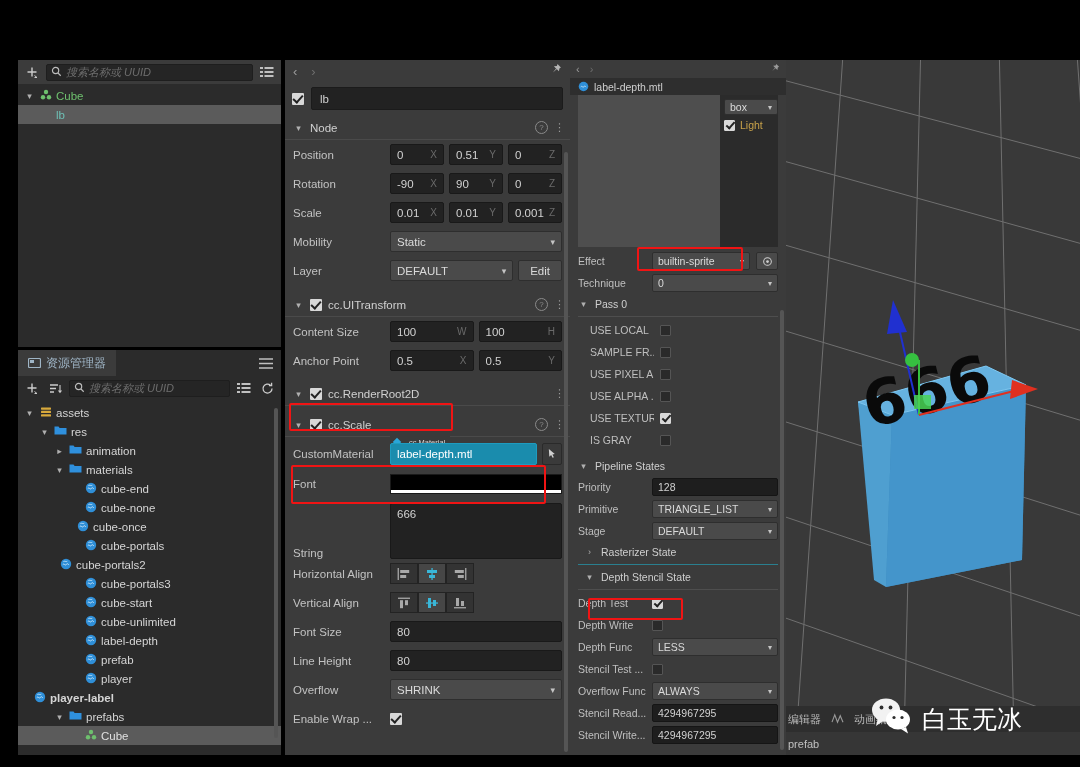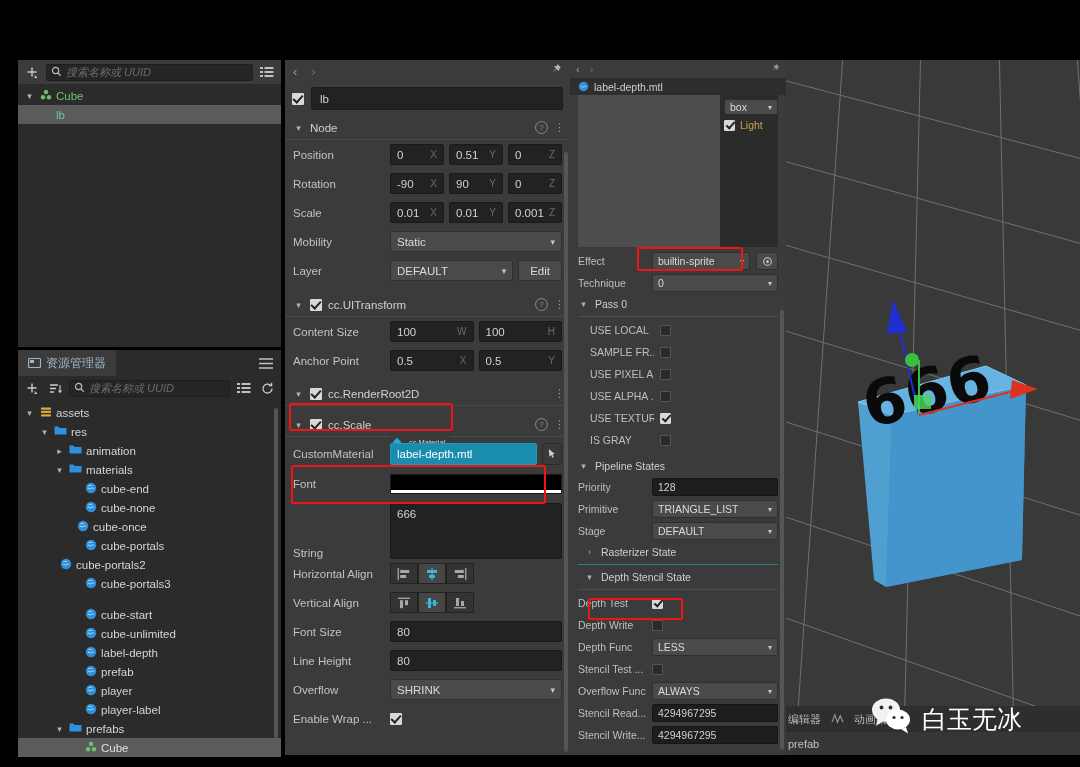--- a/index.html
+++ b/index.html
@@ -347,21 +347,21 @@
         </div>
         <div class="tree-row" style="padding-left: 51px;">
           <span class="arrow"></span>
           <span class="ico"><svg width="12" height="12" viewBox="0 0 12 12">
               <circle cx="6" cy="6" r="5.2" fill="#2f8fd8"></circle>
               <path d="M2.8 6.6c1.3-1.9 2.3 1.7 3.7-0.3 1-1.4 1.9 0.2 2.4 0.7" fill="none" stroke="#c6e4f8" stroke-width="1"></path>
               <path d="M3.4 3.6c1.2-1 2.6 0.6 3.9-0.4" fill="none" stroke="#c6e4f8" stroke-width="0.9"></path>
             </svg></span>
           <span style="color: rgb(213, 213, 213);">cube-portals3</span>
         </div>
-        <div class="tree-row" style="padding-left: 51px; margin-top: 12px;">
+        <div class="tree-row" style="padding-left: 51px;">
           <span class="arrow"></span>
           <span class="ico"><svg width="12" height="12" viewBox="0 0 12 12">
               <circle cx="6" cy="6" r="5.2" fill="#2f8fd8"></circle>
               <path d="M2.8 6.6c1.3-1.9 2.3 1.7 3.7-0.3 1-1.4 1.9 0.2 2.4 0.7" fill="none" stroke="#c6e4f8" stroke-width="1"></path>
               <path d="M3.4 3.6c1.2-1 2.6 0.6 3.9-0.4" fill="none" stroke="#c6e4f8" stroke-width="0.9"></path>
             </svg></span>
           <span style="color: rgb(213, 213, 213);">cube-start</span>
         </div>
         <div class="tree-row" style="padding-left: 51px;">
           <span class="arrow"></span>
@@ -392,21 +392,21 @@
         </div>
         <div class="tree-row" style="padding-left: 51px;">
           <span class="arrow"></span>
           <span class="ico"><svg width="12" height="12" viewBox="0 0 12 12">
               <circle cx="6" cy="6" r="5.2" fill="#2f8fd8"></circle>
               <path d="M2.8 6.6c1.3-1.9 2.3 1.7 3.7-0.3 1-1.4 1.9 0.2 2.4 0.7" fill="none" stroke="#c6e4f8" stroke-width="1"></path>
               <path d="M3.4 3.6c1.2-1 2.6 0.6 3.9-0.4" fill="none" stroke="#c6e4f8" stroke-width="0.9"></path>
             </svg></span>
           <span style="color: rgb(213, 213, 213);">player</span>
         </div>
-        <div class="tree-row" style="padding-left: 51px;">
+        <div class="tree-row" style=" font-weight: bold;">
           <span class="arrow"></span>
           <span class="ico"><svg width="12" height="12" viewBox="0 0 12 12">
               <circle cx="6" cy="6" r="5.2" fill="#2f8fd8"></circle>
               <path d="M2.8 6.6c1.3-1.9 2.3 1.7 3.7-0.3 1-1.4 1.9 0.2 2.4 0.7" fill="none" stroke="#c6e4f8" stroke-width="1"></path>
               <path d="M3.4 3.6c1.2-1 2.6 0.6 3.9-0.4" fill="none" stroke="#c6e4f8" stroke-width="0.9"></path>
             </svg></span>
           <span style="color: rgb(213, 213, 213);">player-label</span>
         </div>
         <div class="tree-row" style="padding-left: 36px;">
           <span class="arrow">▾</span>

